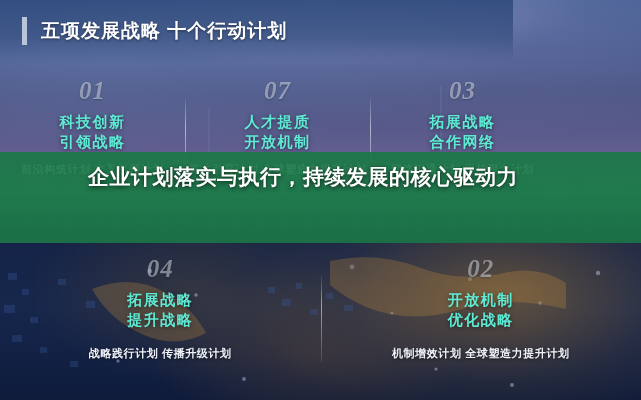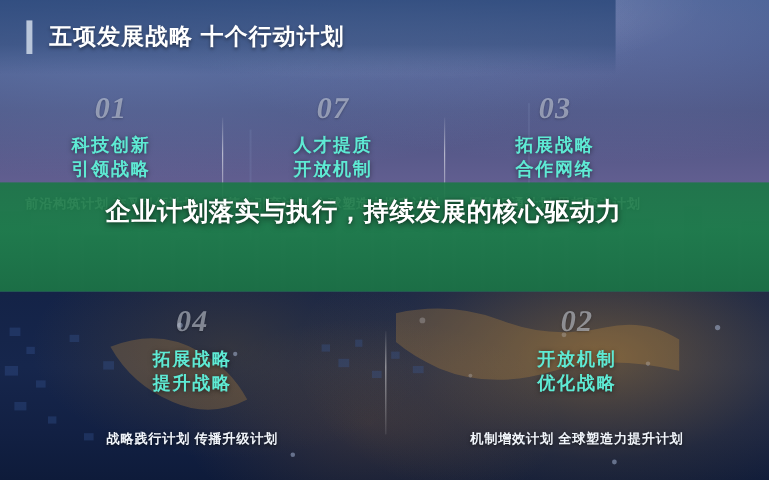--- a/index.html
+++ b/index.html
@@ -127,21 +127,21 @@
   }
   .plans {
     margin-top: 10px;
     color: #f0f4fa;
     font-size: 11px;
     font-weight: bold;
     letter-spacing: 0.6px;
     white-space: nowrap;
     text-shadow: 0 1px 3px rgba(0,0,0,0.6);
   }
-  .row-bottom .plans { margin-top: 28px; }
+  .row-bottom .plans { margin-top: 16px; }
 
   
   .bot-bg {
     position: absolute;
     left: 0; top: 243px;
     width: 641px; height: 157px;
     background:
       radial-gradient(55% 120% at 78% 35%, rgba(200,140,45,0.42) 0%, rgba(200,140,45,0.10) 45%, rgba(0,0,0,0) 72%),
       radial-gradient(40% 90% at 30% 30%, rgba(120,90,40,0.30) 0%, rgba(0,0,0,0) 65%),
       radial-gradient(35% 80% at 48% 70%, rgba(170,110,40,0.22) 0%, rgba(0,0,0,0) 70%),

